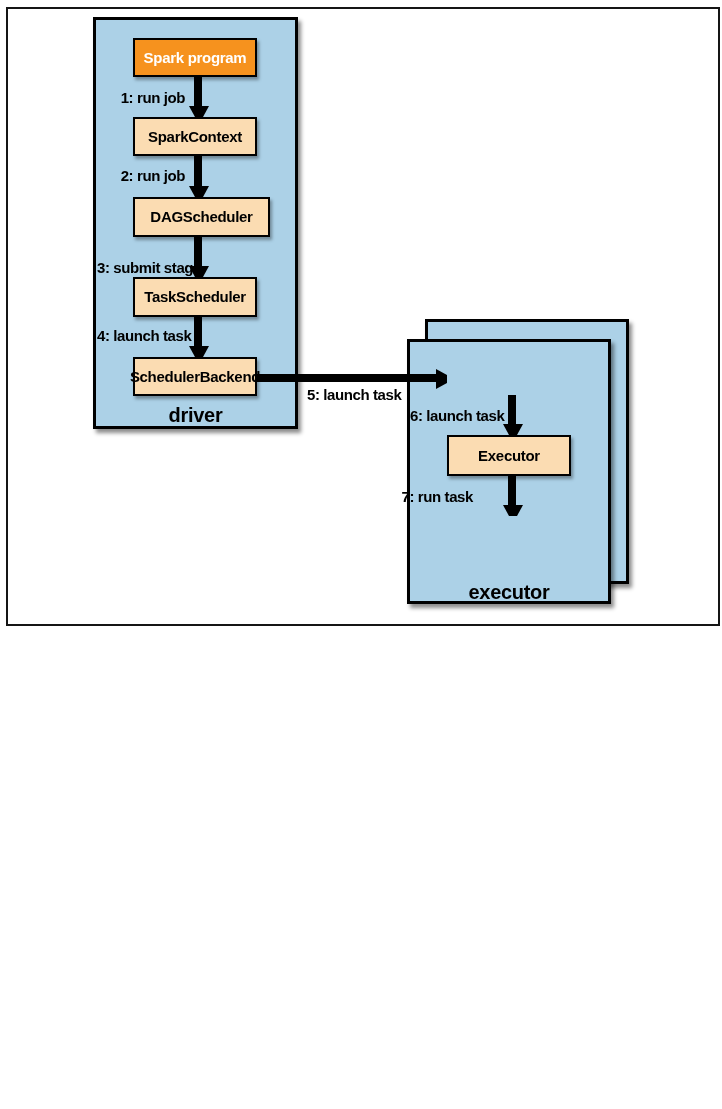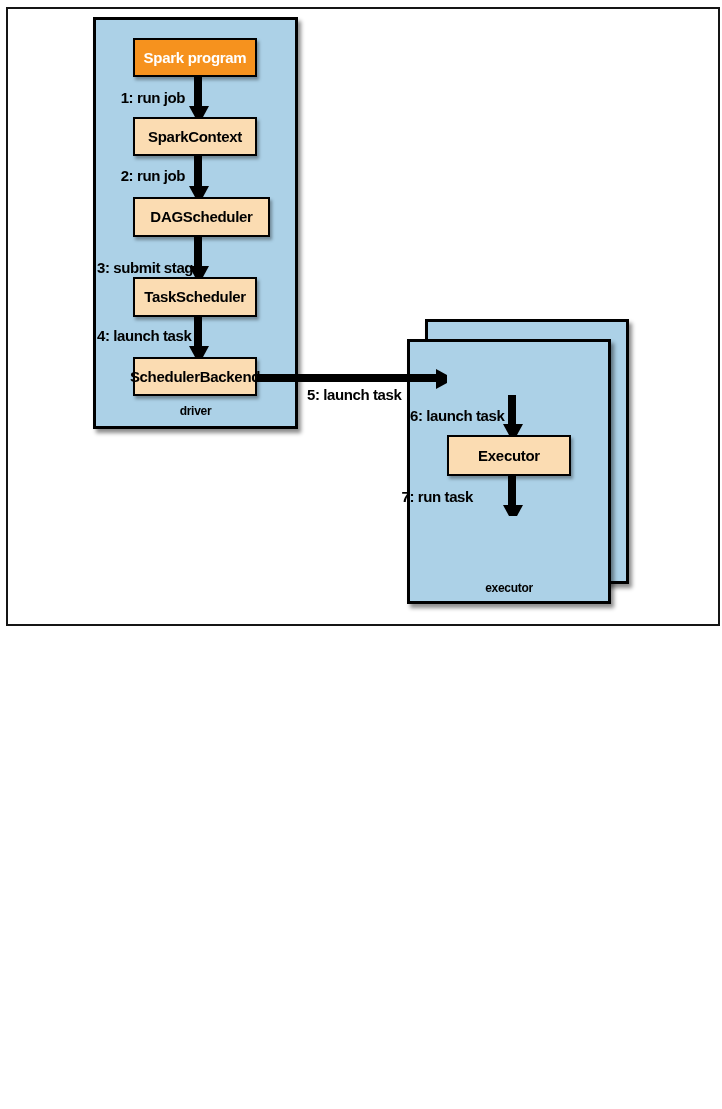--- a/index.html
+++ b/index.html
@@ -33,21 +33,21 @@
     text-align:center;line-height:1.15;
   }
   .node.peach{background:var(--peach);color:var(--ink);}
   .node.orange{background:var(--orange);color:#ffffff;}
   .step-label{
     position:absolute;font-size:15px;font-weight:600;letter-spacing:-0.4px;
     white-space:nowrap;color:var(--ink);
   }
   .right-align{text-align:right;}
   .zone-label{
-    position:absolute;font-size:12px;font-weight:600;letter-spacing:-0.3px;
+    position:absolute;font-size:20px;font-weight:600;letter-spacing:-0.3px;
     text-align:center;color:var(--ink);
   }
   .arrow-shaft-v{position:absolute;width:3px;background:var(--ink);}
   .arrow-shaft-h{position:absolute;height:3px;background:var(--ink);}
   .arrow-head-down{
     position:absolute;width:0;height:0;
     border-left:6.5px solid transparent;border-right:6.5px solid transparent;
     border-top:11px solid var(--ink);
   }
   .arrow-head-right{

